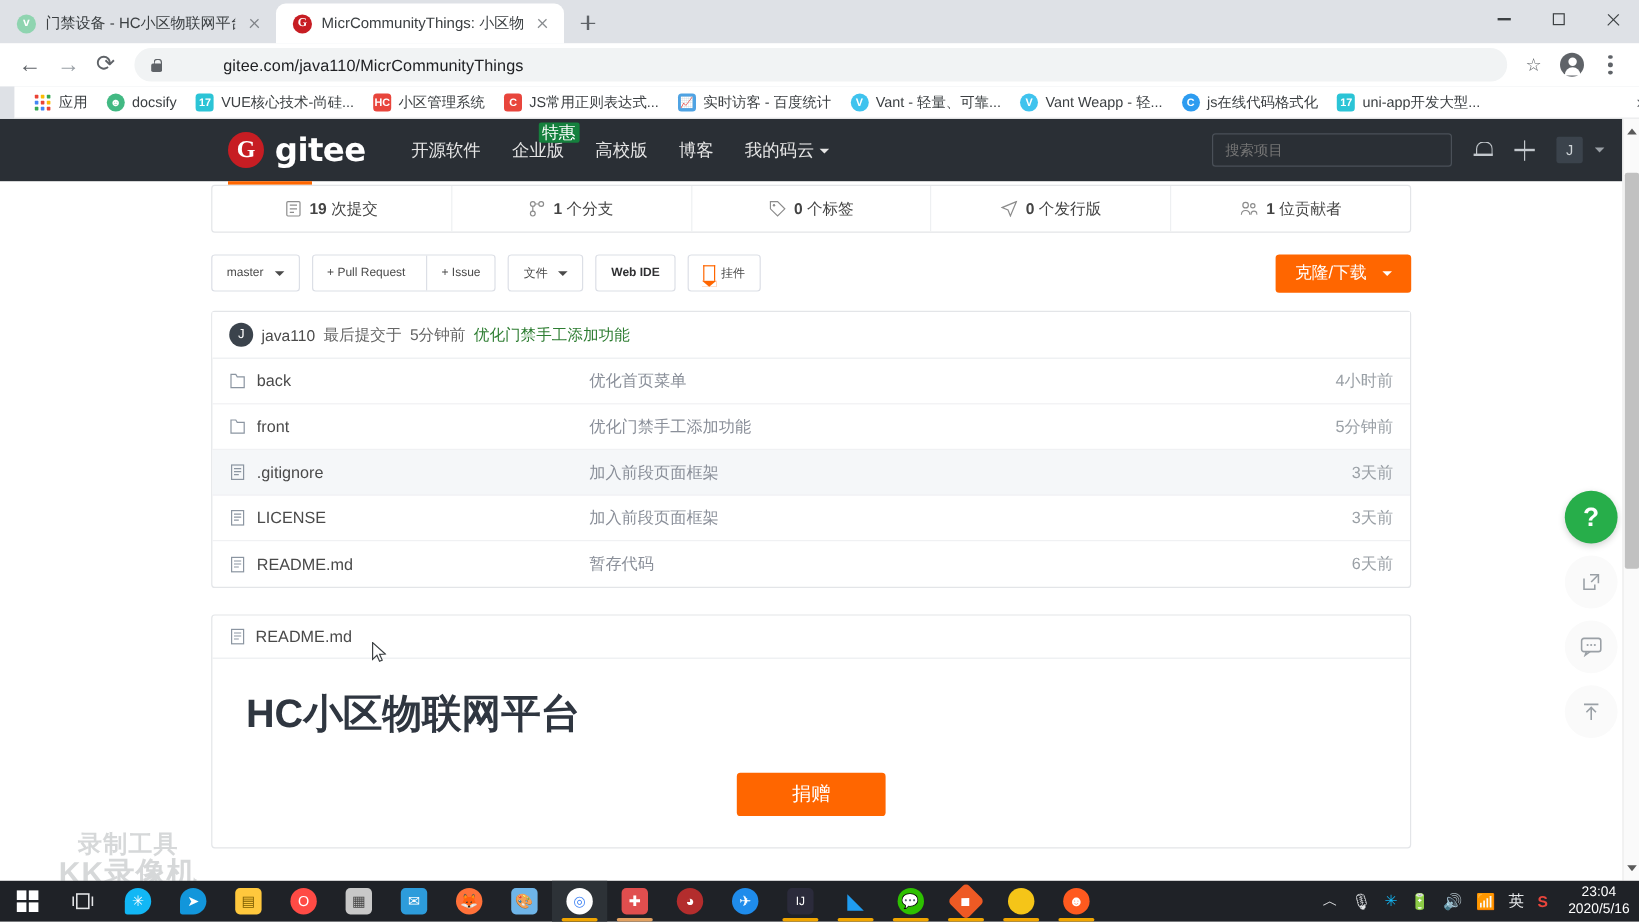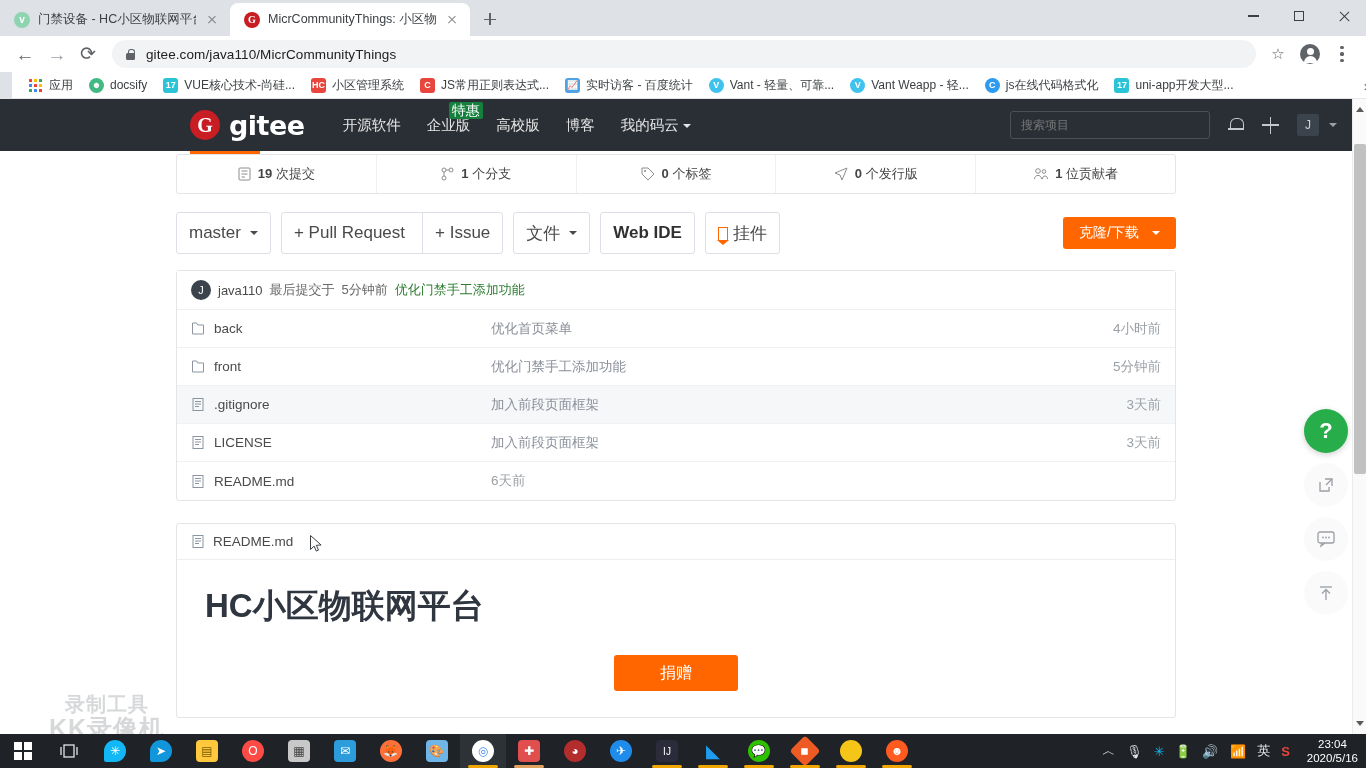--- a/index.html
+++ b/index.html
@@ -41,21 +41,21 @@
   .toolbar { position:absolute; left:0; top:36px; width:1366px; height:36px; background:#fff; display:flex; align-items:center; padding:0 8px; }
   .navbtn { width:32px; height:32px; display:flex; align-items:center; justify-content:center; color:#5f6368; }
   .arrow-left, .arrow-right { width:17px; height:17px; position:relative; }
   .arrow-left:before { content:"←"; font-size:19px; line-height:17px; color:#5f6368; }
   .arrow-right:before { content:"→"; font-size:19px; line-height:17px; color:#9aa0a6; }
   .reload:before { content:"⟳"; font-size:19px; line-height:17px; color:#5f6368; }
   .omnibox { flex:1; height:28px; margin:0 6px 0 8px; background:#f1f3f4; border-radius:14px; display:flex; align-items:center; padding:0 12px; }
   .lock { width:13px; height:13px; margin-right:9px; position:relative; }
   .lock:before { content:""; position:absolute; left:2px; top:5.5px; width:9px; height:7px; background:#5f6368; border-radius:1.5px; }
   .lock:after { content:""; position:absolute; left:4px; top:1px; width:5px; height:6px; border:1.5px solid #5f6368; border-bottom:none; border-radius:3px 3px 0 0; }
-  .url { font-size:13.5px; color:#202124; letter-spacing:.1px; }
+  .url { font-size:13.5px; color:#202124; letter-spacing:.1px;margin-left:40px; }
   .star { font-size:15px; color:#5f6368; }
   .avatar-chrome { width:20px; height:20px; border-radius:50%; background:#5f6368; position:relative; }
   .avatar-chrome:before { content:""; position:absolute; left:6.5px; top:3.5px; width:7px; height:7px; border-radius:50%; background:#fff; }
   .avatar-chrome:after { content:""; position:absolute; left:3.5px; top:12px; width:13px; height:7px; border-radius:7px 7px 0 0; background:#fff; }
   .kebab { width:4px; height:16px; display:flex; flex-direction:column; justify-content:space-between; align-items:center; }
   .kebab span { width:3.2px; height:3.2px; border-radius:50%; background:#5f6368; display:block; }
 
   .bookmarks { position:absolute; left:12px; top:72px; width:1366px; height:27px; background:#fff; display:flex; align-items:center; padding:0 8px; border-bottom:1px solid #e5e7e9; overflow:hidden; }
   .bm { display:flex; align-items:center; gap:6px; padding:0 8px; height:22px; font-size:12px; color:#3c4043; white-space:nowrap; }
   .bm-ico { width:15px; height:15px; flex:0 0 15px; border-radius:3px; display:flex; align-items:center; justify-content:center; font-size:9px; color:#fff; font-weight:bold; overflow:hidden; }
@@ -95,21 +95,21 @@
   .repo-title { font-size:15px; color:#4a4a4a; }
   .edit-btn { border:1px solid #dcdfe6; background:#fff; color:#606266; font-size:12px; padding:5px 11px; border-radius:3px; }
 
   .stats { display:flex; border:1px solid #e3e5e8; border-radius:3px; background:#fff; height:40px; }
   .stat { flex:1; display:flex; align-items:center; justify-content:center; gap:7px; font-size:13px; color:#444; border-right:1px solid #eef0f2; }
   .stat:last-child { border-right:none; }
   .stat b { font-weight:bold; }
   .stat svg { opacity:.75; }
 
   .actions { display:flex; align-items:center; gap:10px; padding:18px 0 16px 0; position:relative; }
-  .btn { border:1px solid #dcdfe6; background:#fff; color:#4a4a4a; font-size:17px; height:42px; padding:0 12px; border-radius:3px; display:flex; align-items:center; gap:5px; white-space:nowrap; }
+  .btn { border:1px solid #dcdfe6; background:#fff; color:#4a4a4a; font-size:10px; height:31px; padding:0 12px; border-radius:3px; display:flex; align-items:center; gap:5px; white-space:nowrap; }
   .btn.group { padding:0; display:flex; }
   .btn.group span { padding:0 12px; display:flex; align-items:center; height:100%; }
   .btn.group span+span { border-left:1px solid #dcdfe6; }
   .btn.bold { font-weight:bold; color:#303133; }
   .btn .bookmark-ico { width:10px; height:13px; border:1.5px solid #f60; border-bottom:none; position:relative; }
   .btn .bookmark-ico:after { content:""; position:absolute; left:-1.5px; bottom:-5px; border-left:6.5px solid #fff; border-right:6.5px solid #fff; border-top:5px solid #f60; }
   .clone-btn { position:absolute; right:0; background:#f60; color:#fff; border:none; height:32px; padding:0 16px; border-radius:3px; font-size:14px; display:flex; align-items:center; gap:9px; }
 
   .filebox { border:1px solid #e3e5e8; border-radius:3px; background:#fff; }
   .commitbar { display:flex; align-items:center; gap:7px; padding:9px 14px; border-bottom:1px solid #eceef0; font-size:13px; color:#666; background:#fff; }
@@ -440,20 +440,21 @@
           <div class="frow">
             <span class="fname">
               <svg class="ficon" viewBox="0 0 14 15">
                   <rect x="2" y="1.5" width="10" height="12" fill="none" stroke="#8b95a1"></rect>
                   <line x1="4" y1="4.5" x2="10" y2="4.5" stroke="#8b95a1"></line>
                   <line x1="4" y1="7" x2="10" y2="7" stroke="#8b95a1"></line>
                   <line x1="4" y1="9.5" x2="8" y2="9.5" stroke="#8b95a1"></line>
                 </svg>
               <span>README.md</span>
             </span>
+            <span class="fmsg">暂存代码</span>
             <span class="ftime">6天前</span>
           </div>
         </div>
 
         <div class="readmebox">
           <div class="readme-head">
             <svg class="ficon" viewBox="0 0 14 15">
                 <rect x="2" y="1.5" width="10" height="12" fill="none" stroke="#8b95a1"></rect>
                 <line x1="4" y1="4.5" x2="10" y2="4.5" stroke="#8b95a1"></line>
                 <line x1="4" y1="7" x2="10" y2="7" stroke="#8b95a1"></line>

